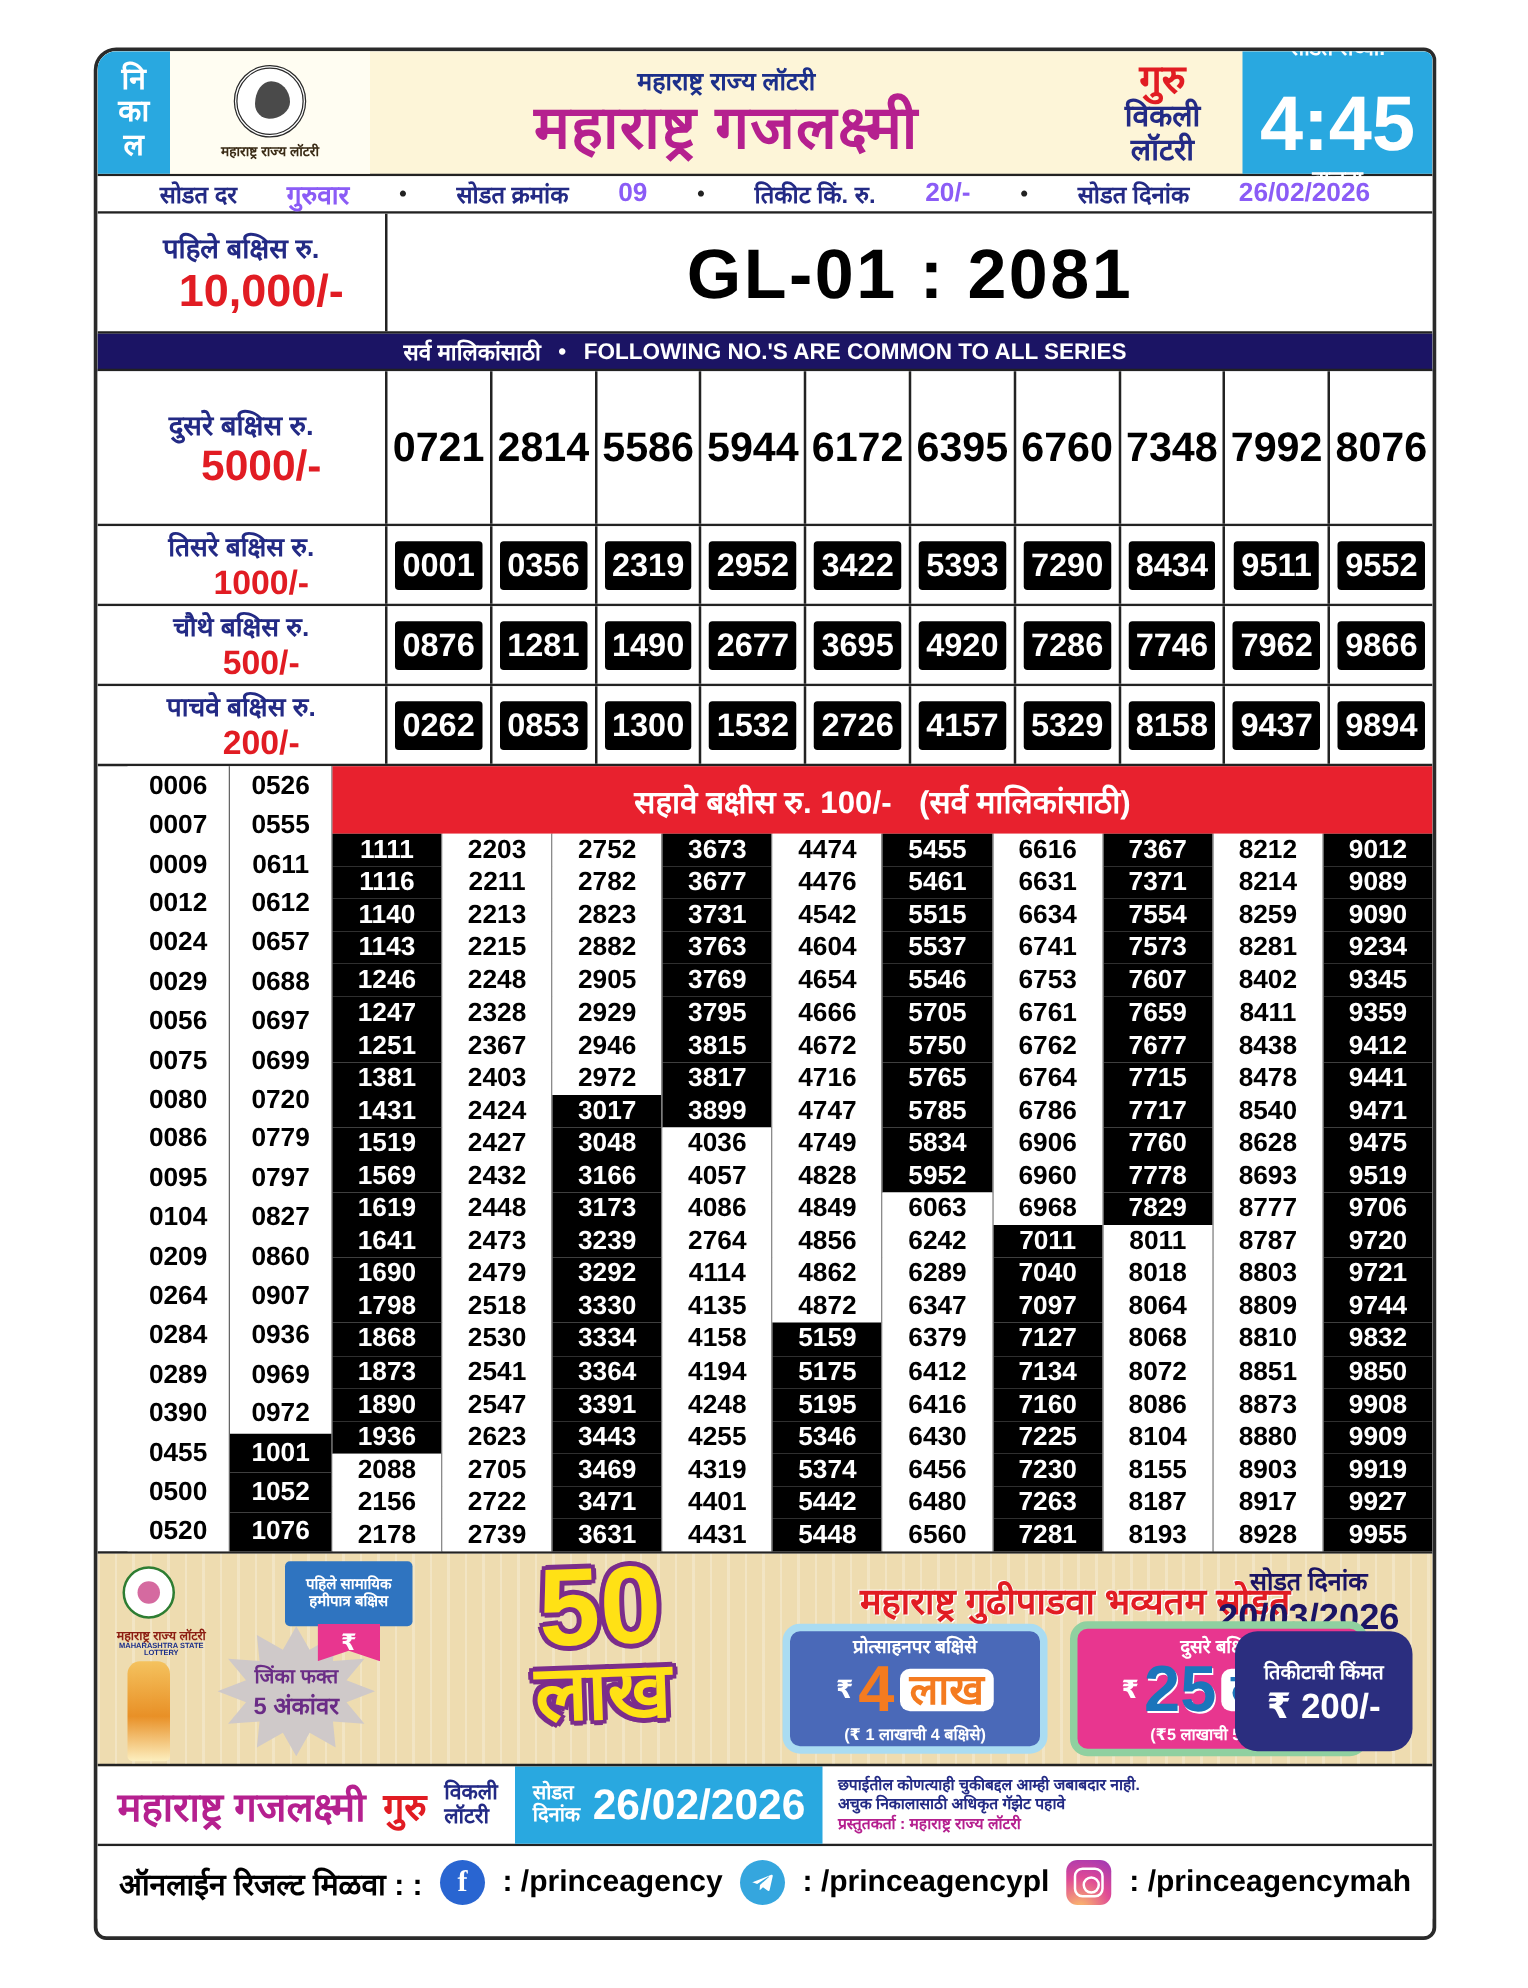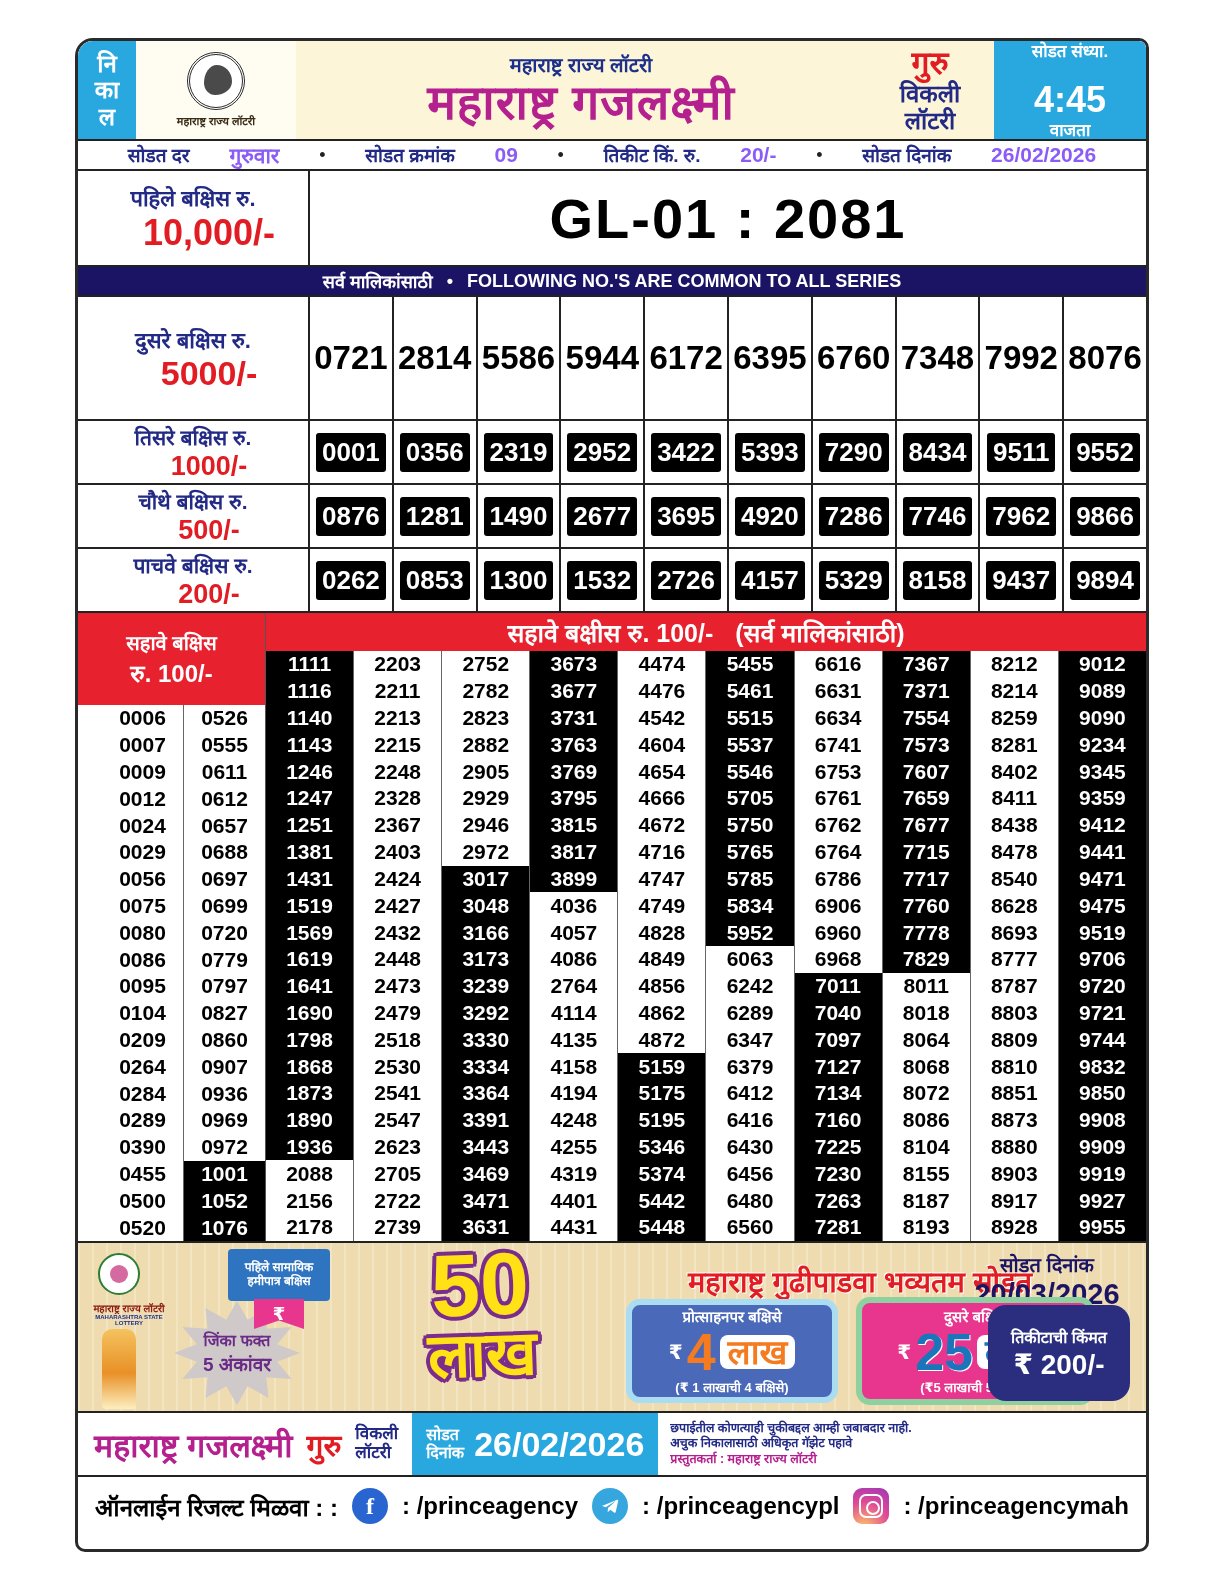--- a/index.html
+++ b/index.html
@@ -18,21 +18,21 @@
                    border-radius:46% 54% 60% 40% / 60% 55% 45% 40%; }
   .logo-caption { font-size:11px; font-weight:bold; color:#3a2b16; margin-top:3px; }
   .title-area { flex:1; display:flex; flex-direction:column; align-items:center; justify-content:center; }
   .org-small { color:#1c2f8a; font-weight:bold; font-size:20px; }
   .main-title { color:#b5208f; font-weight:bold; font-size:48px; line-height:1.05; letter-spacing:1px; }
   .guru-area { width:128px; display:flex; flex-direction:column; align-items:center; justify-content:center; line-height:1.1; }
   .guru-word { color:#e11c23; font-weight:bold; font-size:32px; }
   .weekly-word { color:#232a85; font-weight:bold; font-size:24px; }
   .time-box { width:152px; background:#29a8e0; display:flex; flex-direction:column; align-items:center; justify-content:center; color:#fff; }
   .time-label { font-size:17px; font-weight:bold; }
-  .time-value { font-size:36px; font-weight:bold; line-height:1;margin-top:20px; }
+  .time-value { font-size:62px; font-weight:bold; line-height:1;margin-top:20px; }
   .time-suffix { font-size:17px; font-weight:bold; }
 
   
   .subheader { height:30px; display:flex; align-items:center; justify-content:space-evenly; padding:0 10px; border-bottom:2px solid #222; background:#fff; }
   .subheader .lbl { color:#232a85; font-weight:bold; font-size:19px; }
   .subheader .val { color:#8b5cf6; font-weight:bold; font-size:21px; }
   .subheader .dot { color:#222; font-size:18px; }
 
   
   .prize-row { display:flex; border-bottom:2px solid #222; background:#fff; }
@@ -51,21 +51,21 @@
   .blackbox { background:#000; color:#fff; font-weight:bold; font-size:26px; padding:4px 6px; border-radius:3px; }
 
   
   .sixth { height:630px; display:flex; border-bottom:2px solid #222; }
   .sixth-left { width:188px; display:flex; flex-direction:column; border-right:1px solid #555; }
   .red-cell { height:92px; background:#e8212e; color:#fff; display:flex; flex-direction:column; align-items:center; justify-content:center; }
   .red-cell .rc1 { font-size:20px; font-weight:bold; }
   .red-cell .rc2 { font-size:24px; font-weight:bold; }
   .sixth-left-cols { flex:1; display:flex;padding-left:24px; }
   .sixth-right { flex:1; display:flex; flex-direction:column; }
-  .red-bar { height:38px; background:#e8212e; color:#fff; display:flex; align-items:center; justify-content:center; gap:22px; font-weight:bold; font-size:25px; }
+  .red-bar { height:54px; background:#e8212e; color:#fff; display:flex; align-items:center; justify-content:center; gap:22px; font-weight:bold; font-size:25px; }
   .sixth-right-cols { flex:1; display:flex; }
   .sp-col { flex:1; display:flex; flex-direction:column; border-left:1px solid #666; }
   .sp-col:first-child { border-left:none; }
   .sp-cell { flex:1; display:flex; align-items:center; justify-content:center; font-weight:bold; font-size:21px; background:#fff; }
   .sp-cell.black { background:#000; color:#fff; }
 
   
   .banner { height:170px; background:#eedcb0; position:relative; border-bottom:2px solid #222; overflow:hidden; }
   .banner::before { content:""; position:absolute; inset:0;
       background:repeating-linear-gradient(90deg, rgba(255,255,255,.25) 0 2px, rgba(0,0,0,0) 2px 14px); }
@@ -320,24 +320,20 @@
           <span class="blackbox">9437</span>
         </div>
         <div class="num-cell">
           <span class="blackbox">9894</span>
         </div>
       </div>
   </div>
 
   <div class="sixth">
     <div class="sixth-left">
-      <div class="red-cell">
-        <div class="rc1">सहावे बक्षिस</div>
-        <div class="rc2">रु. 100/-</div>
-      </div>
       <div class="sixth-left-cols">
           <div class="sp-col">
             <div class="sp-cell">0006</div>
             <div class="sp-cell">0007</div>
             <div class="sp-cell">0009</div>
             <div class="sp-cell">0012</div>
             <div class="sp-cell">0024</div>
             <div class="sp-cell">0029</div>
             <div class="sp-cell">0056</div>
             <div class="sp-cell">0075</div>

